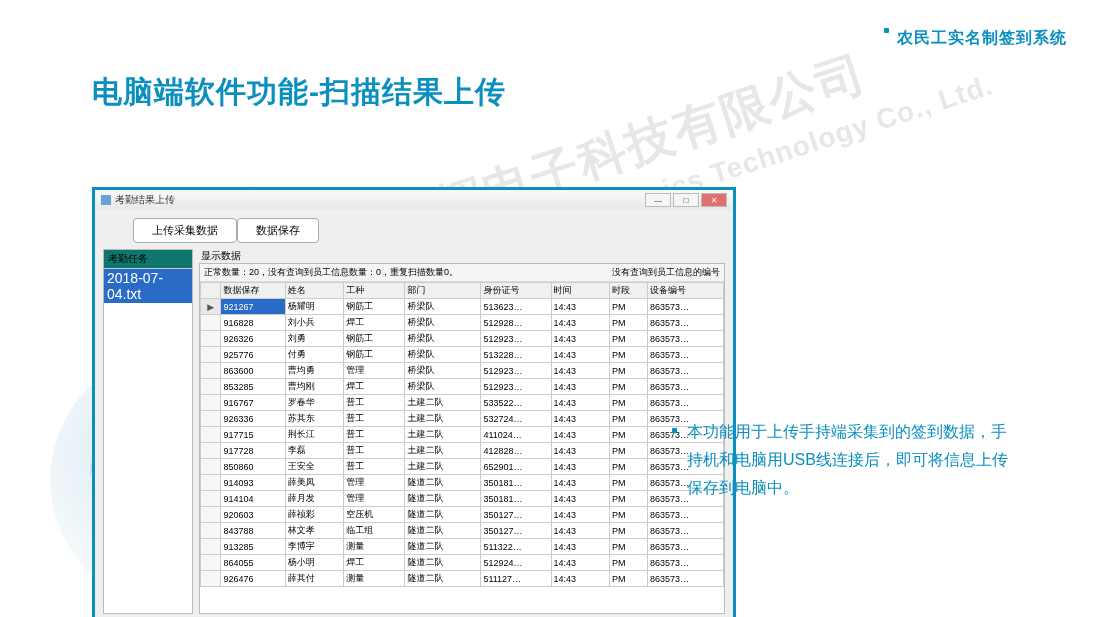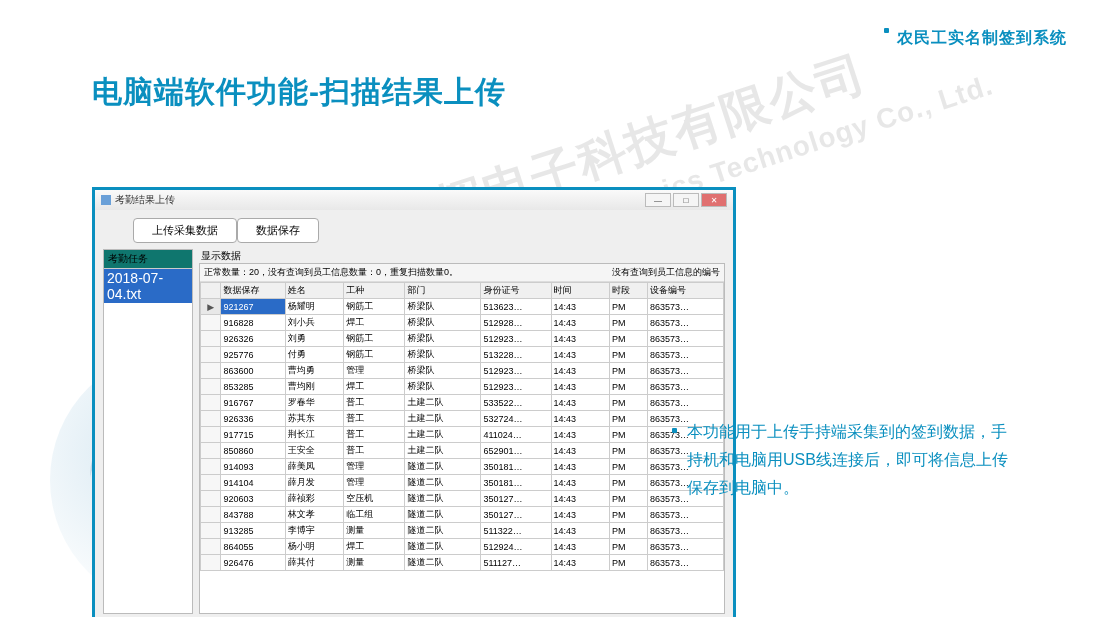--- a/index.html
+++ b/index.html
@@ -219,20 +219,31 @@
                     <td>荆长江</td>
                     <td>普工</td>
                     <td>土建二队</td>
                     <td>411024…</td>
                     <td>14:43</td>
                     <td>PM</td>
                     <td>863573…</td>
                   </tr>
                   <tr>
                     <td class="marker"></td>
+                    <td>917728</td>
+                    <td>李磊</td>
+                    <td>普工</td>
+                    <td>土建二队</td>
+                    <td>412828…</td>
+                    <td>14:43</td>
+                    <td>PM</td>
+                    <td>863573…</td>
+                  </tr>
+                  <tr>
+                    <td class="marker"></td>
                     <td>850860</td>
                     <td>王安全</td>
                     <td>普工</td>
                     <td>土建二队</td>
                     <td>652901…</td>
                     <td>14:43</td>
                     <td>PM</td>
                     <td>863573…</td>
                   </tr>
                   <tr>

